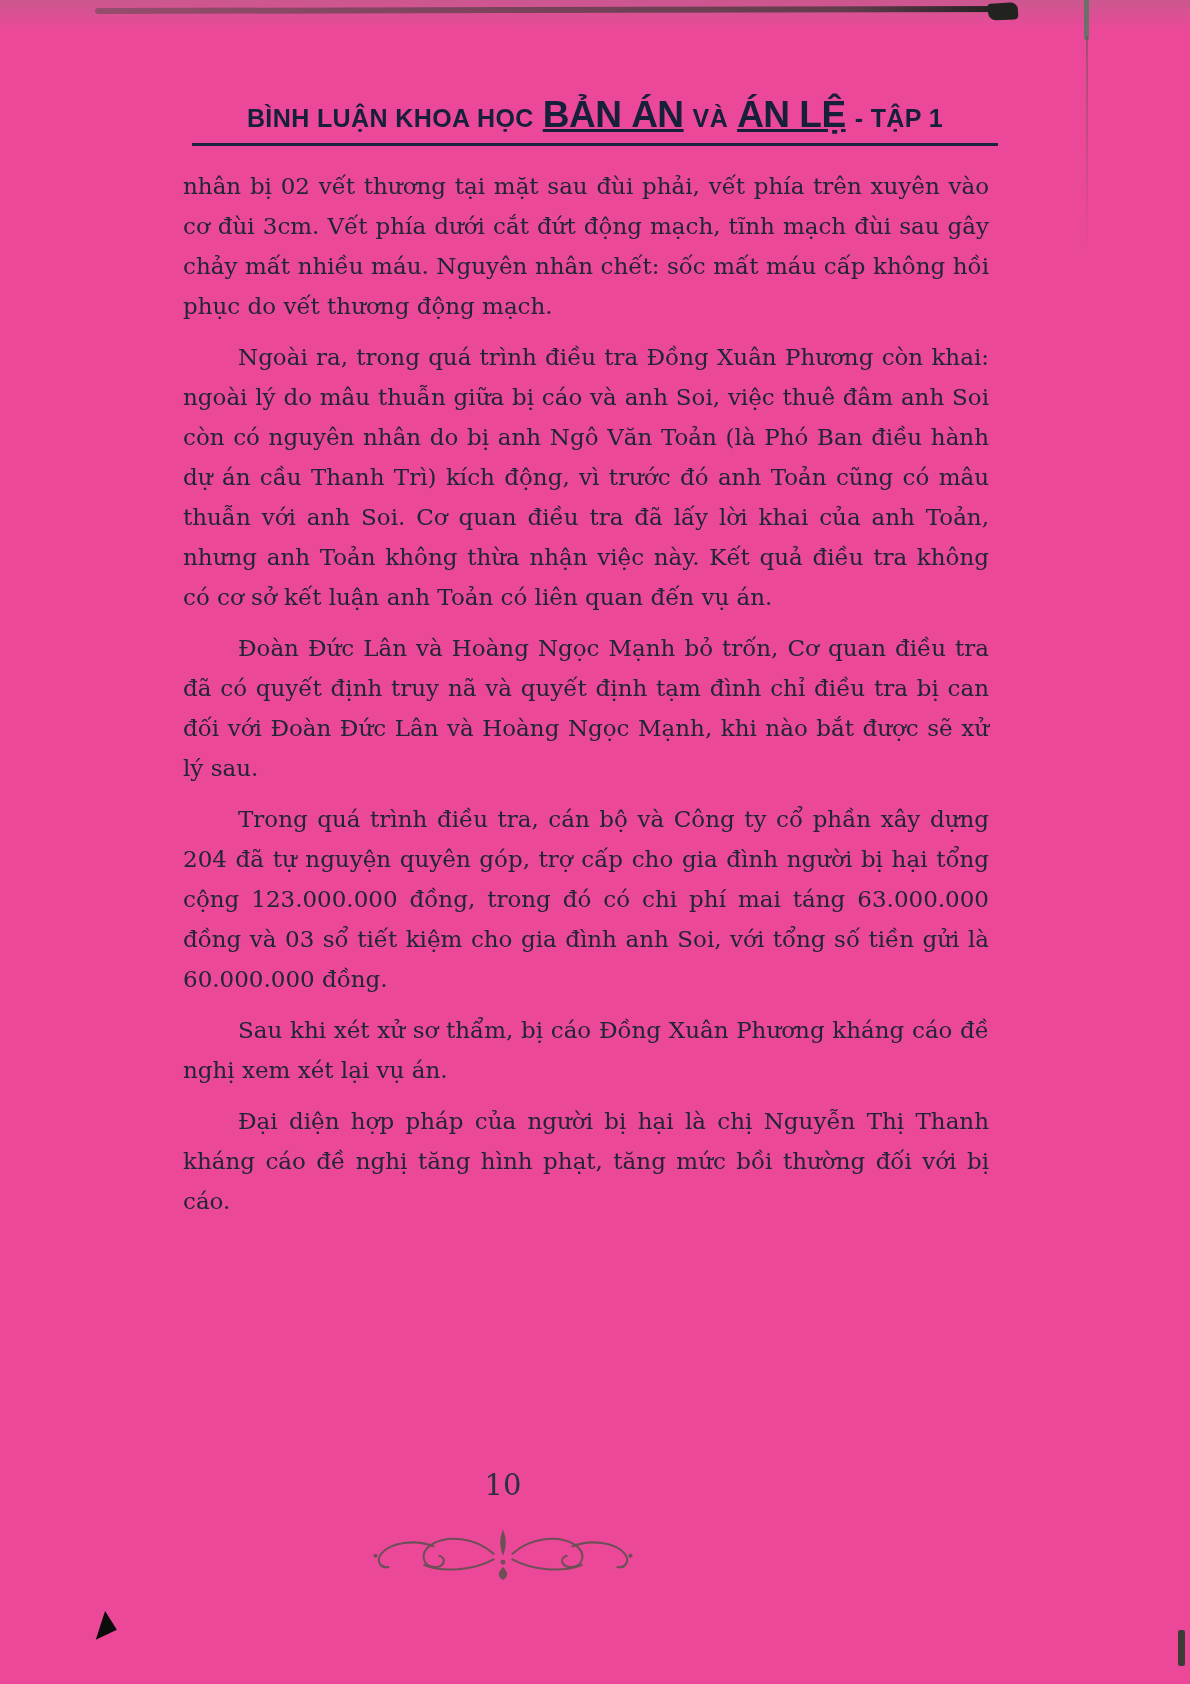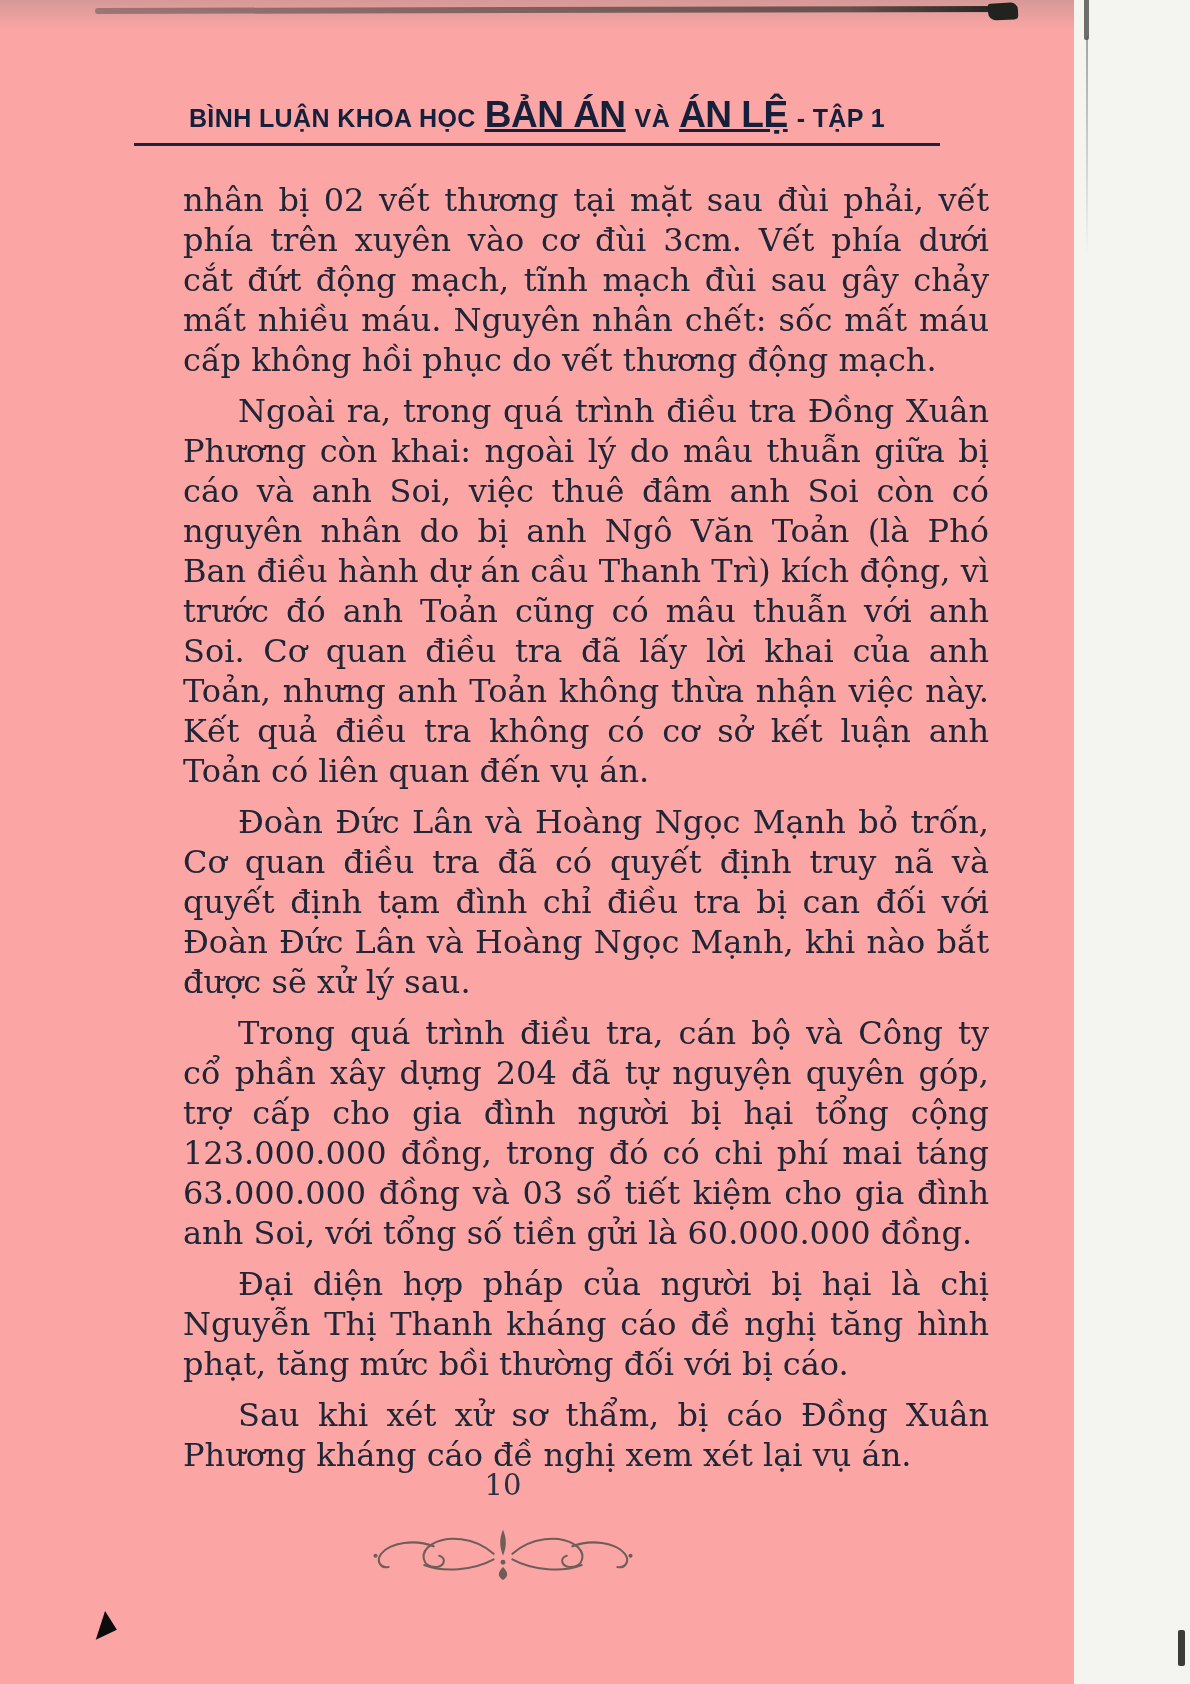--- a/index.html
+++ b/index.html
@@ -4,22 +4,22 @@
 <style>
   html, body { margin: 0; padding: 0; }
   body {
     width: 1190px; height: 1684px;
     background: #f4f4f1;
     font-family: "DejaVu Serif", "Liberation Serif", serif;
     overflow: hidden;
   }
   .page {
     position: relative;
-    width: 1074px; height: 1684px;
-    background: #fca5a5;
+    width: 1190px; height: 1684px;
+    background: #ec4899;
   }
 
   
   .scan-top-band {
     position: absolute; top: 0; left: 0; width: 100%; height: 30px;
     background: linear-gradient(to bottom, rgba(125,125,120,0.30), rgba(125,125,120,0));
     pointer-events: none;
   }
   .scan-top-line {
     position: absolute; top: 7px; left: 95px; width: 918px; height: 6px;
@@ -61,23 +61,23 @@
     font-family: "Liberation Sans", sans-serif; font-weight: bold;
   }
   .h-small { font-size: 25px; letter-spacing: 0.4px; }
   .h-big   { font-size: 37px; letter-spacing: -0.5px; text-decoration: underline; }
   .header-rule {
     margin: 7px auto 0; width: 806px; height: 3px; background: #1a2440;
   }
 
   
   .content {
-    position: absolute; top: 180px; left: 183px; width: 806px;
+    position: absolute; top: 166px; left: 183px; width: 806px;
     color: #202636;
-    font-size: 32px; line-height: 40px;
+    font-size: 23px; line-height: 40px;
     text-align: justify;
   }
   .para { margin: 0 0 11px 0; }
   .para.indent { text-indent: 55px; }
 
   
   .page-number {
     position: absolute; top: 1468px; left: 0; width: 1006px;
     text-align: center; font-size: 29px; color: #2a3041;
   }
@@ -108,22 +108,22 @@
       <span class="h-small">- TẬP 1</span>
     </div>
     <div class="header-rule"></div>
   </header>
 
   <main class="content">
     <p class="para">nhân bị 02 vết thương tại mặt sau đùi phải, vết phía trên xuyên vào cơ đùi 3cm. Vết phía dưới cắt đứt động mạch, tĩnh mạch đùi sau gây chảy mất nhiều máu. Nguyên nhân chết: sốc mất máu cấp không hồi phục do vết thương động mạch.</p>
     <p class="para indent">Ngoài ra, trong quá trình điều tra Đồng Xuân Phương còn khai: ngoài lý do mâu thuẫn giữa bị cáo và anh Soi, việc thuê đâm anh Soi còn có nguyên nhân do bị anh Ngô Văn Toản (là Phó Ban điều hành dự án cầu Thanh Trì) kích động, vì trước đó anh Toản cũng có mâu thuẫn với anh Soi. Cơ quan điều tra đã lấy lời khai của anh Toản, nhưng anh Toản không thừa nhận việc này. Kết quả điều tra không có cơ sở kết luận anh Toản có liên quan đến vụ án.</p>
     <p class="para indent">Đoàn Đức Lân và Hoàng Ngọc Mạnh bỏ trốn, Cơ quan điều tra đã có quyết định truy nã và quyết định tạm đình chỉ điều tra bị can đối với Đoàn Đức Lân và Hoàng Ngọc Mạnh, khi nào bắt được sẽ xử lý sau.</p>
     <p class="para indent">Trong quá trình điều tra, cán bộ và Công ty cổ phần xây dựng 204 đã tự nguyện quyên góp, trợ cấp cho gia đình người bị hại tổng cộng 123.000.000 đồng, trong đó có chi phí mai táng 63.000.000 đồng và 03 sổ tiết kiệm cho gia đình anh Soi, với tổng số tiền gửi là 60.000.000 đồng.</p>
+    <p class="para indent">Sau khi xét xử sơ thẩm, bị cáo Đồng Xuân Phương kháng cáo đề nghị xem xét lại vụ án.</p>
     <p class="para indent">Đại diện hợp pháp của người bị hại là chị Nguyễn Thị Thanh kháng cáo đề nghị tăng hình phạt, tăng mức bồi thường đối với bị cáo.</p>
-    <p class="para indent">Sau khi xét xử sơ thẩm, bị cáo Đồng Xuân Phương kháng cáo đề nghị xem xét lại vụ án.</p>
   </main>
 
   <div class="page-number">10</div>
 
   <div class="ornament-wrap">
     <svg viewBox="0 0 320 70" width="300" height="66" aria-hidden="true">
       <g fill="none" stroke="#57524b" stroke-width="2.2" stroke-linecap="round" opacity="0.85">
         <path d="M160 12 C156 22 156 30 160 40 C164 30 164 22 160 12 Z" fill="#57524b" stroke="none"></path>
         <circle cx="160" cy="47" r="2.6" fill="#57524b" stroke="none"></circle>
         <path d="M150 38 C130 20 100 18 84 28 C70 37 74 52 88 52 C98 52 100 42 92 40"></path>

